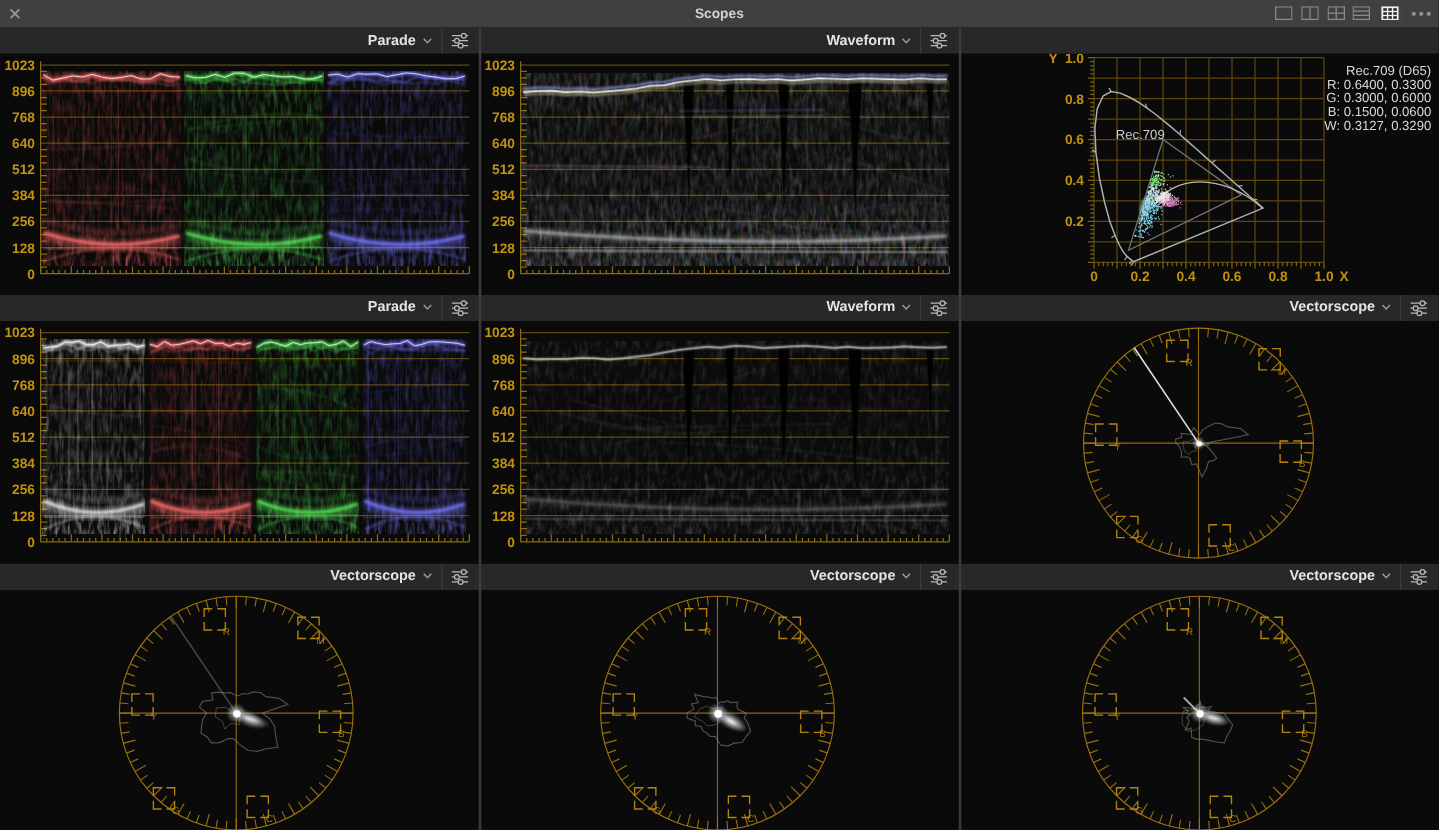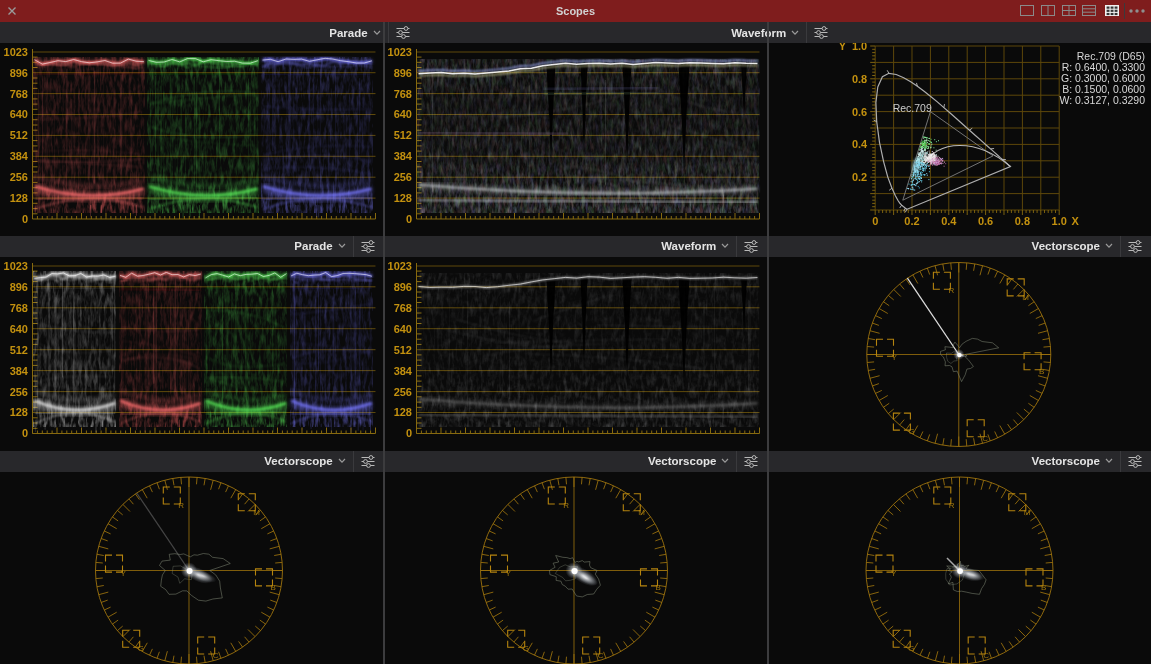--- a/index.html
+++ b/index.html
@@ -1,18 +1,18 @@
 <!DOCTYPE html>
 <html><head><meta charset="utf-8"><title>Scopes</title>
 <style>
 html,body{margin:0;padding:0;background:#0a0a0a;width:1151px;height:664px;overflow:hidden;font-family:"Liberation Sans",sans-serif;}
-.titlebar{position:absolute;left:0;top:0;width:1151px;height:22px;background:#7f1d1d;}
+.titlebar{position:absolute;left:0;top:0;width:1151px;height:22px;background:#404040;}
 .tbtitle{position:absolute;left:0;top:0;width:100%;text-align:center;font-size:11px;font-weight:bold;color:#d2d2d2;line-height:22px;}
 .hrow{position:absolute;left:0;width:1151px;background:#28282b;display:flex;}
-.hcell{width:383.67px;display:flex;align-items:center;justify-content:flex-end;padding-left:35px;}
+.hcell{width:383.67px;display:flex;align-items:center;justify-content:flex-end;}
 .hlabel{font-size:11.5px;font-weight:bold;color:#e4e4e4;}
 .chev{margin-left:5px;display:flex;align-items:center;}
 .hsep{width:1px;height:21px;background:#3a3a3d;margin-left:7px;margin-right:7px;}
 .hicon{margin-right:9px;display:flex;align-items:center;}
 .scope{position:absolute;background:#0a0a0a;}
 .vsep{position:absolute;top:22px;width:2px;height:642px;background:#3c3c3e;z-index:50;}
 svg text{font-family:"Liberation Sans",sans-serif;}
 </style></head>
 <body>
 <svg width="0" height="0" style="position:absolute">

